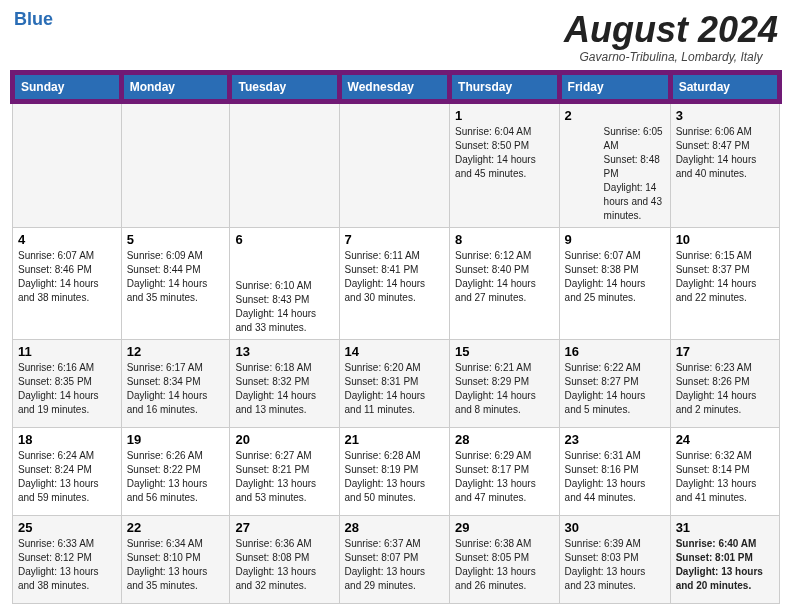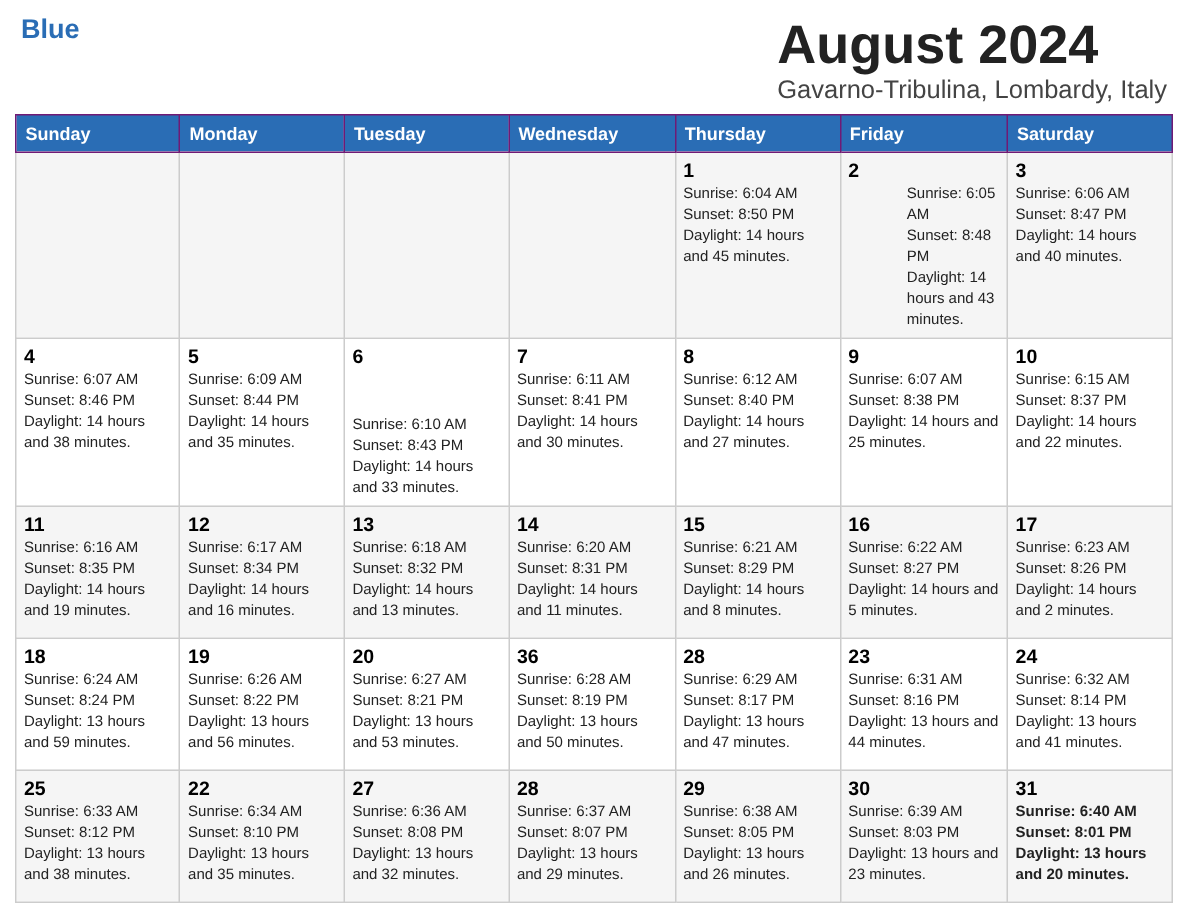--- a/index.html
+++ b/index.html
@@ -27,45 +27,46 @@
       line-height: 1.1;
     }
     .logo-general { color: #333; }
     .logo-blue { color: #2a6db5; }
     .logo-icon {
       width: 28px;
       height: 28px;
       margin-left: 2px;
     }
     .title-block {
-      text-align: left;
+      text-align: center;
+      font-style: italic;
     }
     .month-title {
       font-size: 36px;
       font-weight: bold;
       color: #222;
       line-height: 1.1;
     }
     .location-title {
-      font-size: 17px;
+      font-size: 12px;
       color: #444;
     }
     table {
       width: 100%;
       border-collapse: collapse;
       font-size: 11px;
     }
     th {
       background-color: #2a6db5;
       color: #fff;
       text-align: left;
       padding: 5px 6px;
       font-size: 12px;
       font-weight: bold;
-      border: 1px solid #701a75;
+      border: 5px solid #701a75;
     }
     td {
       border: 1px solid #ccc;
       vertical-align: top;
       padding: 4px 5px;
       height: 88px;
       width: 113px;
     }
     tr:nth-child(odd) td {
       background-color: #f5f5f5;
@@ -241,21 +242,21 @@
 Sunset: 8:22 PM
 Daylight: 13 hours and 56 minutes.</div>
         </td>
         <td>
           <span class="day-num">20</span>
           <div class="day-info" style="white-space: pre-line;">Sunrise: 6:27 AM
 Sunset: 8:21 PM
 Daylight: 13 hours and 53 minutes.</div>
         </td>
         <td>
-          <span class="day-num">36</span>
+          <span class="day-num">21</span>
           <div class="day-info" style="white-space: pre-line;">Sunrise: 6:28 AM
 Sunset: 8:19 PM
 Daylight: 13 hours and 50 minutes.</div>
         </td>
         <td>
           <span class="day-num">28</span>
           <div class="day-info" style="white-space: pre-line;">Sunrise: 6:29 AM
 Sunset: 8:17 PM
 Daylight: 13 hours and 47 minutes.</div>
         </td>

